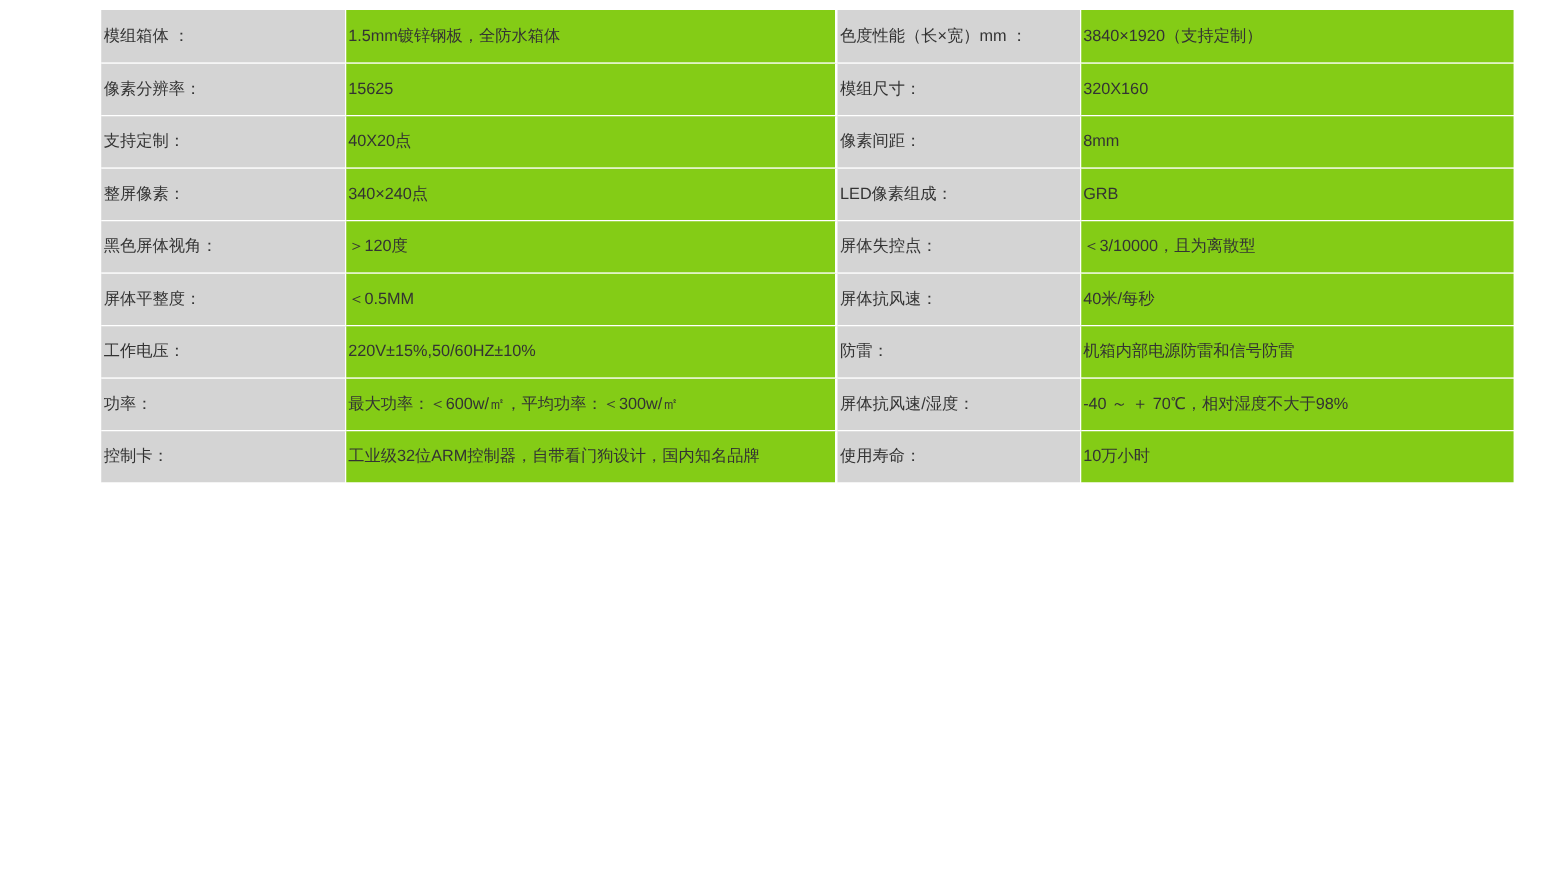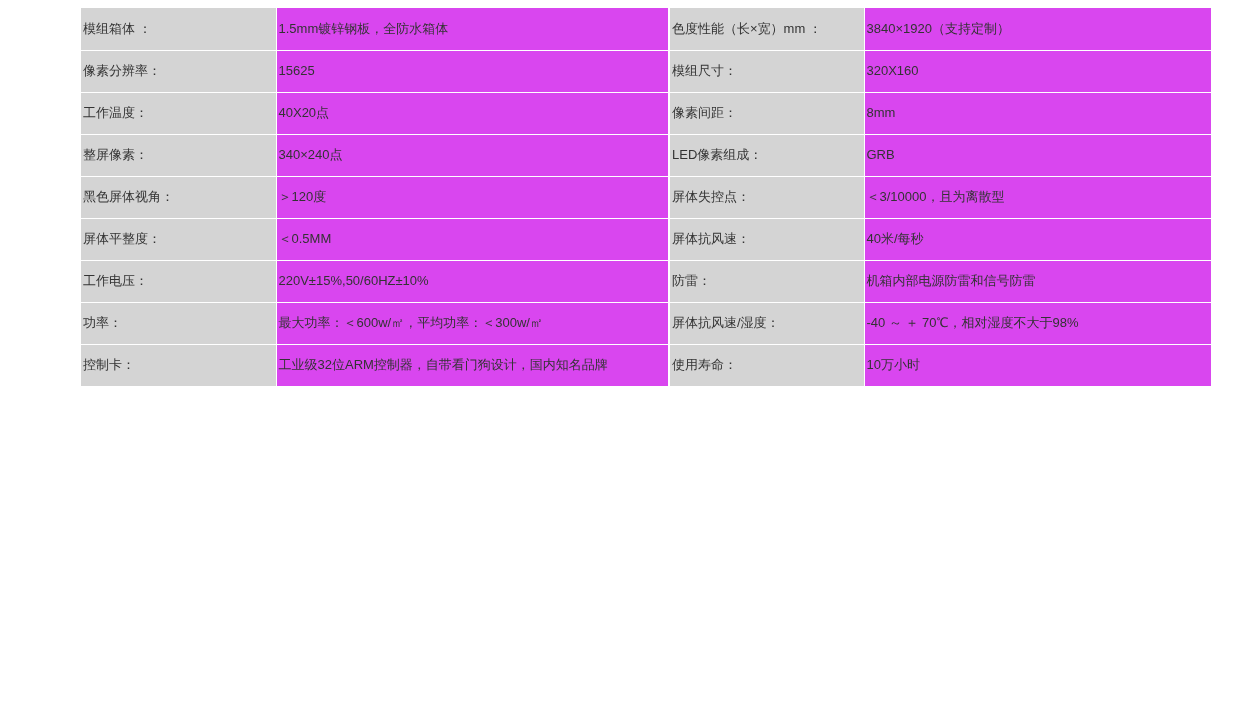--- a/index.html
+++ b/index.html
@@ -35,21 +35,21 @@
     padding: 9px 12px 9px 2px;
     height: 42px;
     box-sizing: border-box;
   }
   td.label {
     background: #d4d4d4;
     color: #333333;
     font-weight: normal;
   }
   td.value {
-    background: #d946ef;
+    background: #84cc16;
     color: #333333;
   }
   col.c1 { width: 195px; }
   col.c2 { width: 393px; }
   col.c3 { width: 195px; }
   col.c4 { width: 347px; }
   
   table.spec-table tr td:nth-child(2) {
     border-right: 2px solid #ffffff;
   }
@@ -72,21 +72,21 @@
         <td class="label">色度性能（长×宽）mm ：</td>
         <td class="value">3840×1920（支持定制）</td>
       </tr>
       <tr>
         <td class="label">像素分辨率：</td>
         <td class="value">15625</td>
         <td class="label">模组尺寸：</td>
         <td class="value">320X160</td>
       </tr>
       <tr>
-        <td class="label">工作温度：</td>
+        <td class="label">支持定制：</td>
         <td class="value">40X20点</td>
         <td class="label">像素间距：</td>
         <td class="value">8mm</td>
       </tr>
       <tr>
         <td class="label">整屏像素：</td>
         <td class="value">340×240点</td>
         <td class="label">LED像素组成：</td>
         <td class="value">GRB</td>
       </tr>

